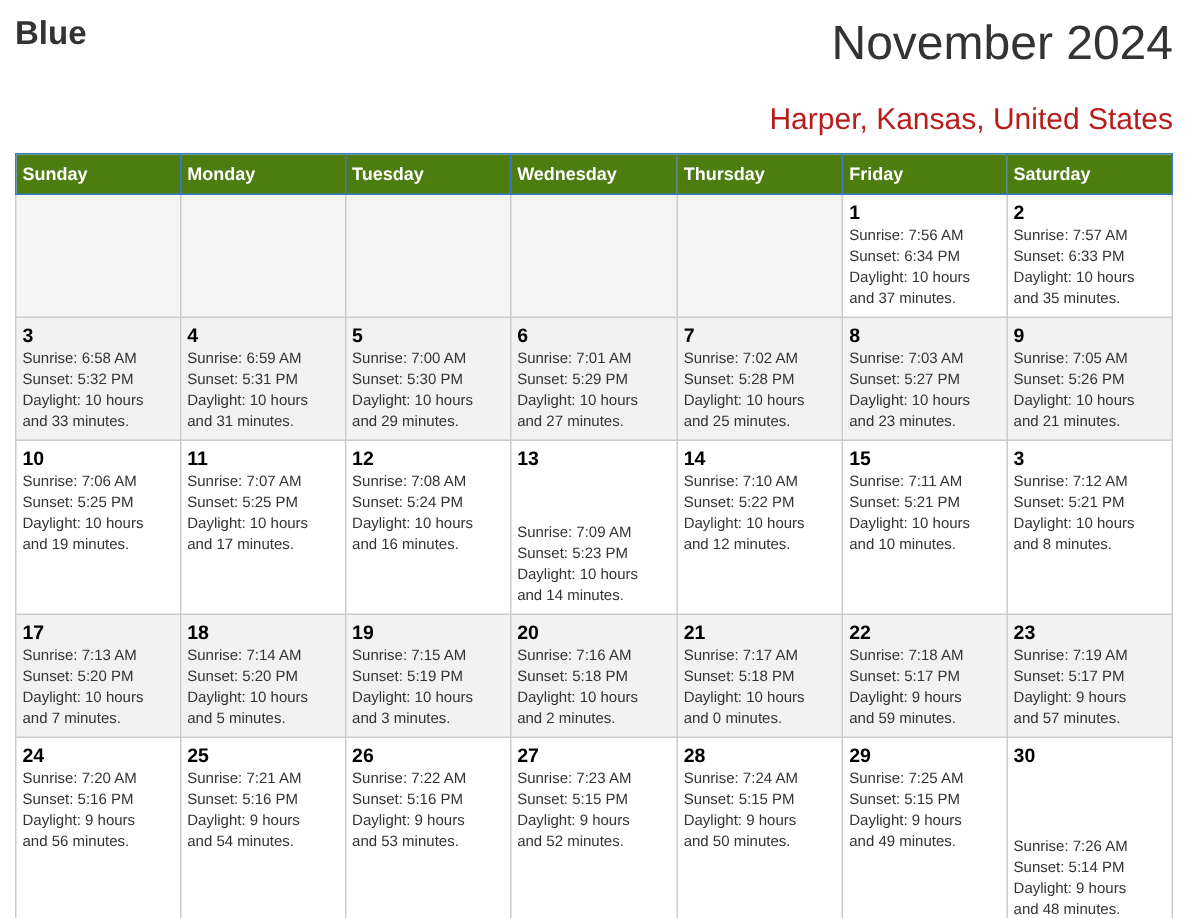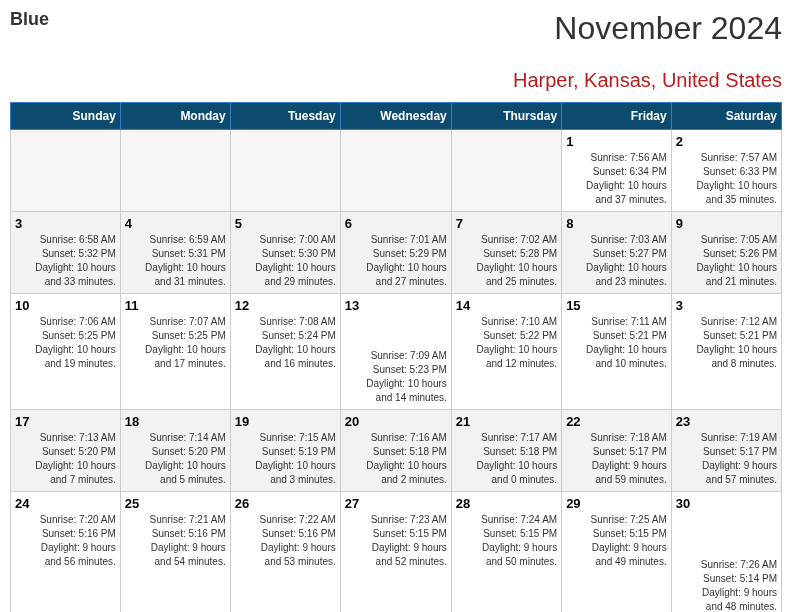--- a/index.html
+++ b/index.html
@@ -38,24 +38,24 @@
       font-size: 20px;
       color: #b91c1c;
       margin-top: 22px;
     }
     table {
       width: 100%;
       border-collapse: collapse;
       font-size: 11px;
     }
     th {
-      background: #0c4a6e;
+      background: #4d7c0f;
       color: #fff;
       padding: 6px 4px;
-      text-align: right;
+      text-align: left;
       font-size: 12px;
       font-weight: bold;
       border: 1px solid #3a7bc8;
     }
     td {
       border: 1px solid #ccc;
       vertical-align: top;
       padding: 4px;
       height: 80px;
       width: 113px;
@@ -69,33 +69,32 @@
     }
     .day-num {
       font-weight: bold;
       font-size: 13px;
       margin-bottom: 2px;
     }
     .day-detail {
       font-size: 10px;
       line-height: 1.4;
       color: #333;
-      text-align: right;
     }
     tr:nth-child(even) td:not(.empty) {
       background: #f2f2f2;
     }
   </style>
 </head>
 <body>
 
 <div class="header">
   <div class="logo">
     <div>
-      <div style="font-size:18px;font-weight:bold;color:#333;line-height:1.1;">Blue</div>
+      <div style="font-size:22px;font-weight:bold;color:#333;line-height:1.1;">Blue</div>
     </div>
   </div>
   <div class="title-block">
     <div class="month-title">November 2024</div>
     <div class="location">Harper, Kansas, United States</div>
   </div>
 </div>
 
 <table>
   <thead>

